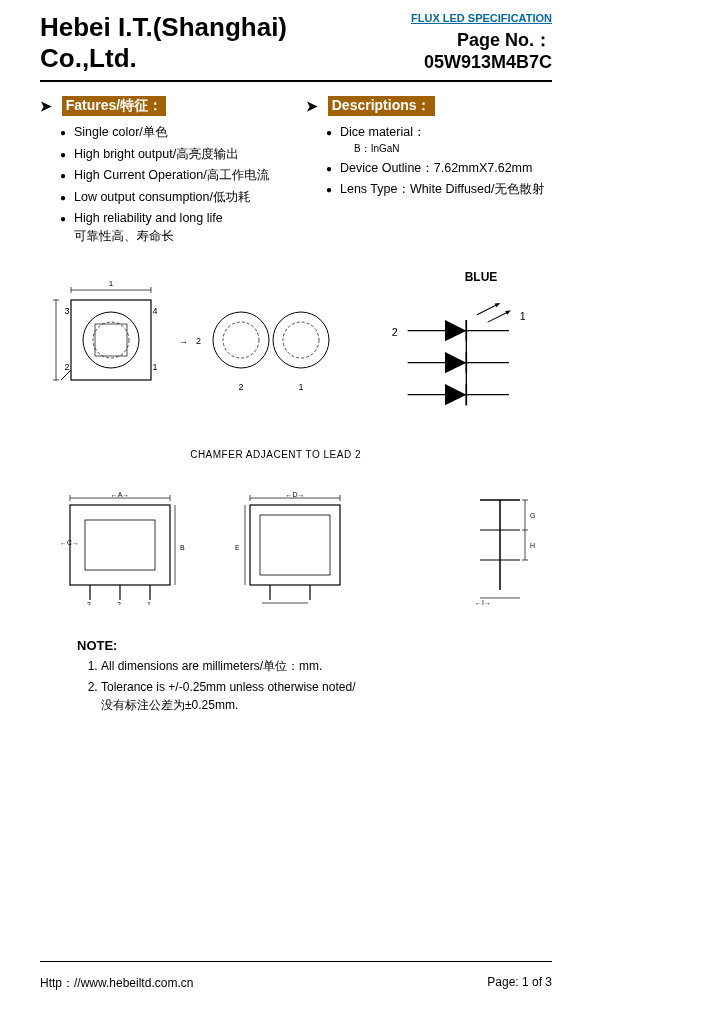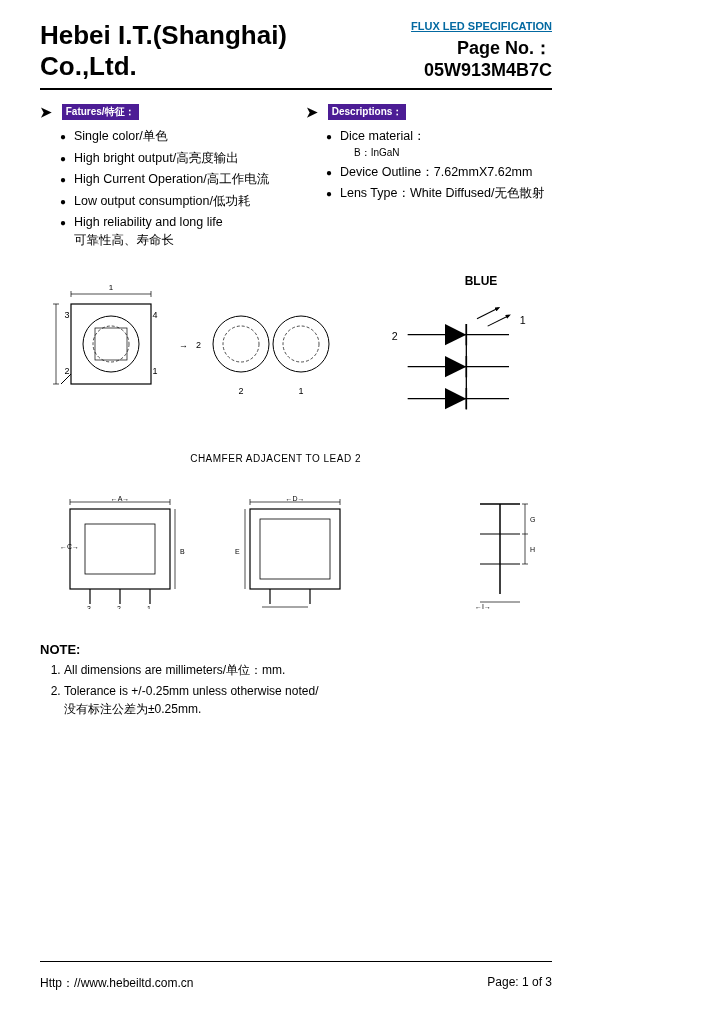--- a/index.html
+++ b/index.html
@@ -8,21 +8,21 @@
       min-height: 1012px;
       background: #fff;
       font-family: Arial, sans-serif;
       font-size: 13px;
       color: #000;
       position: relative;
     }
     .page {
       width: 592px;
       min-height: 1012px;
-      padding: 20px 40px 60px 40px;
+      padding: 12px 40px 60px 40px;
       position: relative;
     }
     .header {
       display: flex;
       justify-content: space-between;
       align-items: flex-start;
       margin-bottom: 4px;
     }
     .company-name {
       font-size: 26px;
@@ -62,24 +62,24 @@
     }
     .section-title {
       font-weight: bold;
       font-size: 14px;
       display: flex;
       align-items: center;
       gap: 4px;
       margin-bottom: 8px;
     }
     .section-title-text {
-      background: #4c1d95;
+      background: #a16207;
       color: #fff;
       padding: 1px 4px;
-      font-size: 10px;
+      font-size: 14px;
     }
     .arrow-marker {
       font-size: 14px;
       margin-right: 6px;
     }
     .bullet-list {
       list-style: none;
       padding-left: 20px;
     }
     .bullet-list li {
@@ -139,20 +139,21 @@
       justify-content: space-between;
       align-items: flex-end;
       min-height: 120px;
     }
     .dim-drawing {
       flex: 1;
     }
     .notes-section {
       margin-top: 30px;
       font-size: 12px;
+      margin-left: 37px;
     }
     .notes-title {
       font-weight: bold;
       font-size: 13px;
       margin-bottom: 4px;
     }
     .notes-list {
       list-style: decimal;
       padding-left: 24px;
     }

